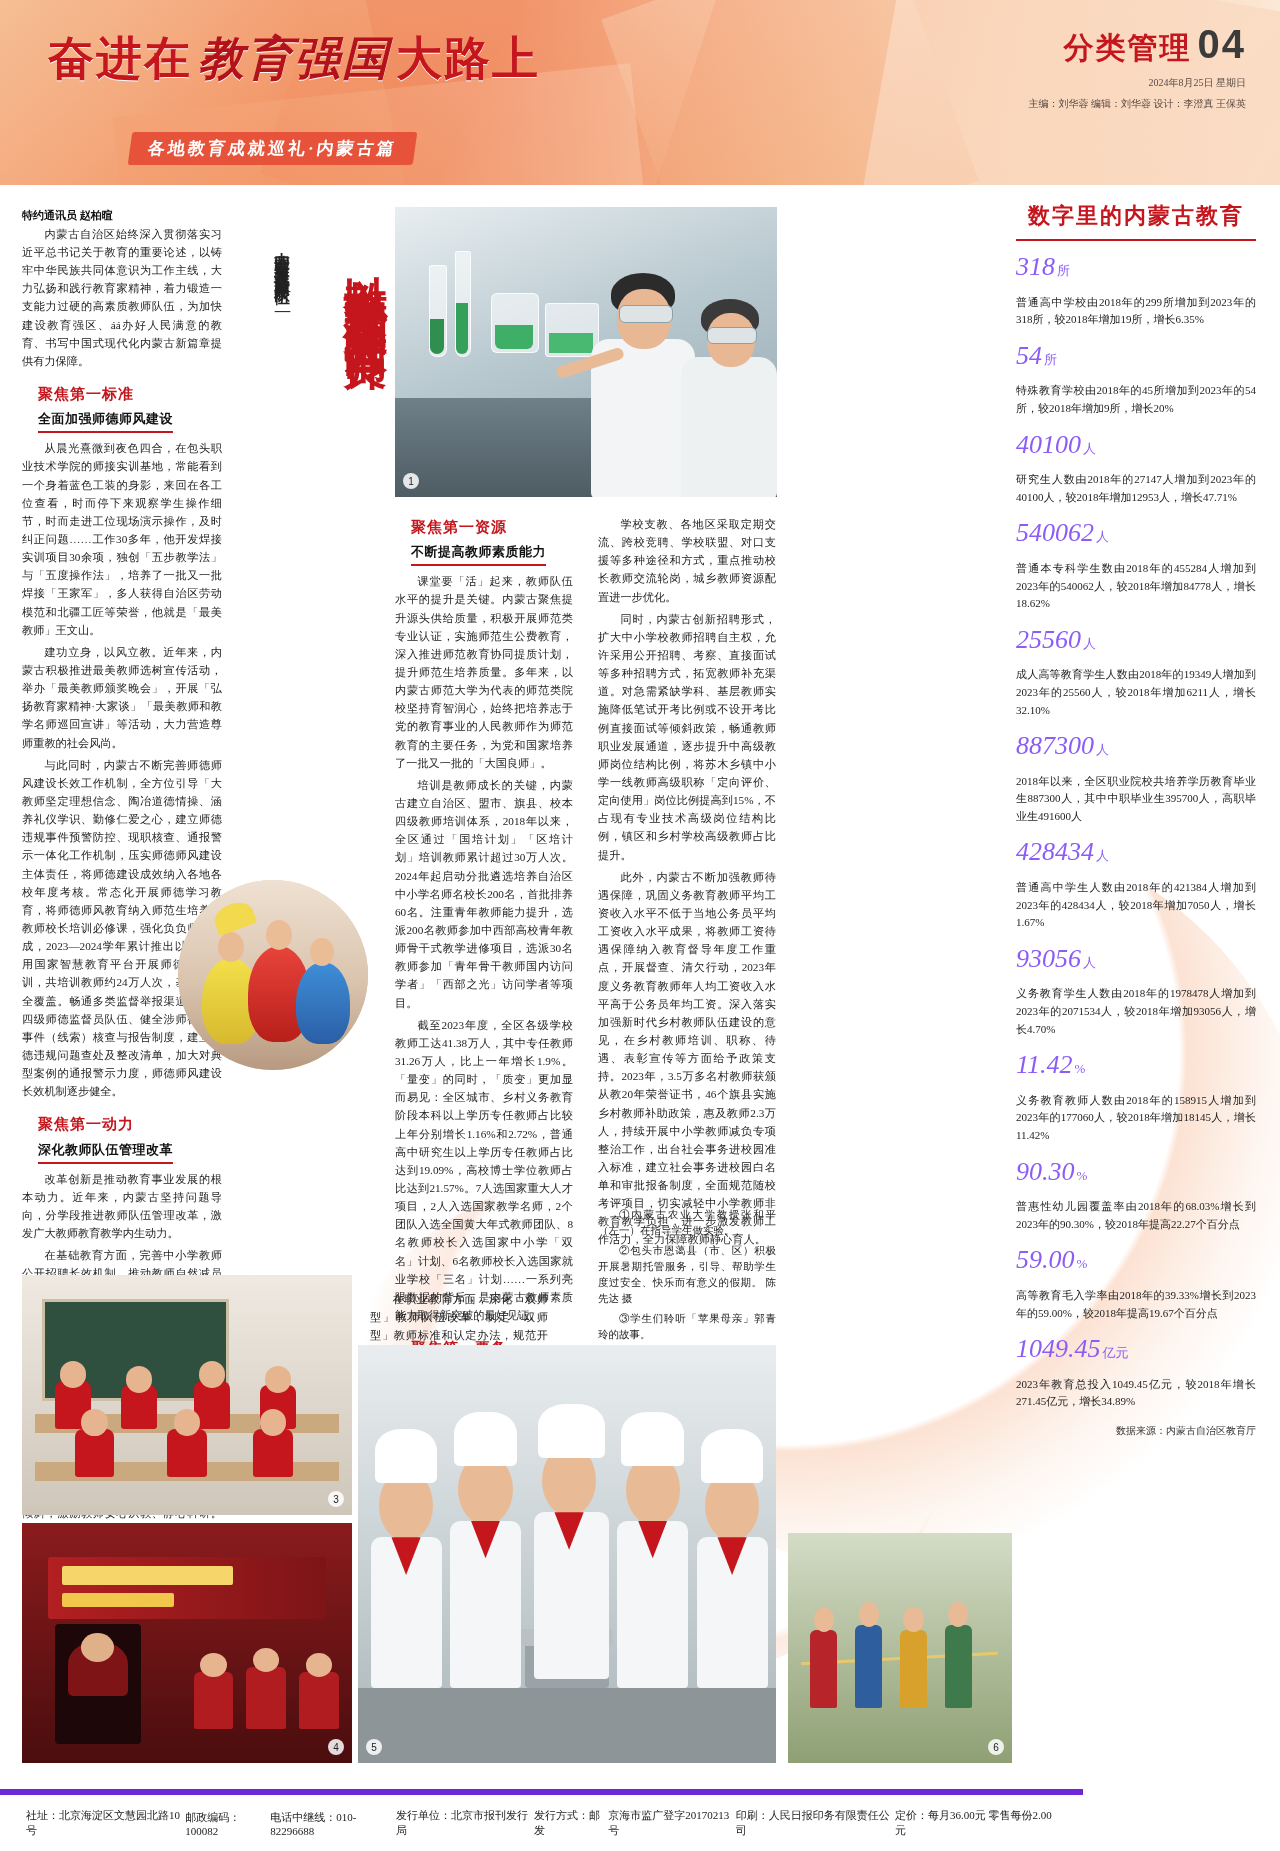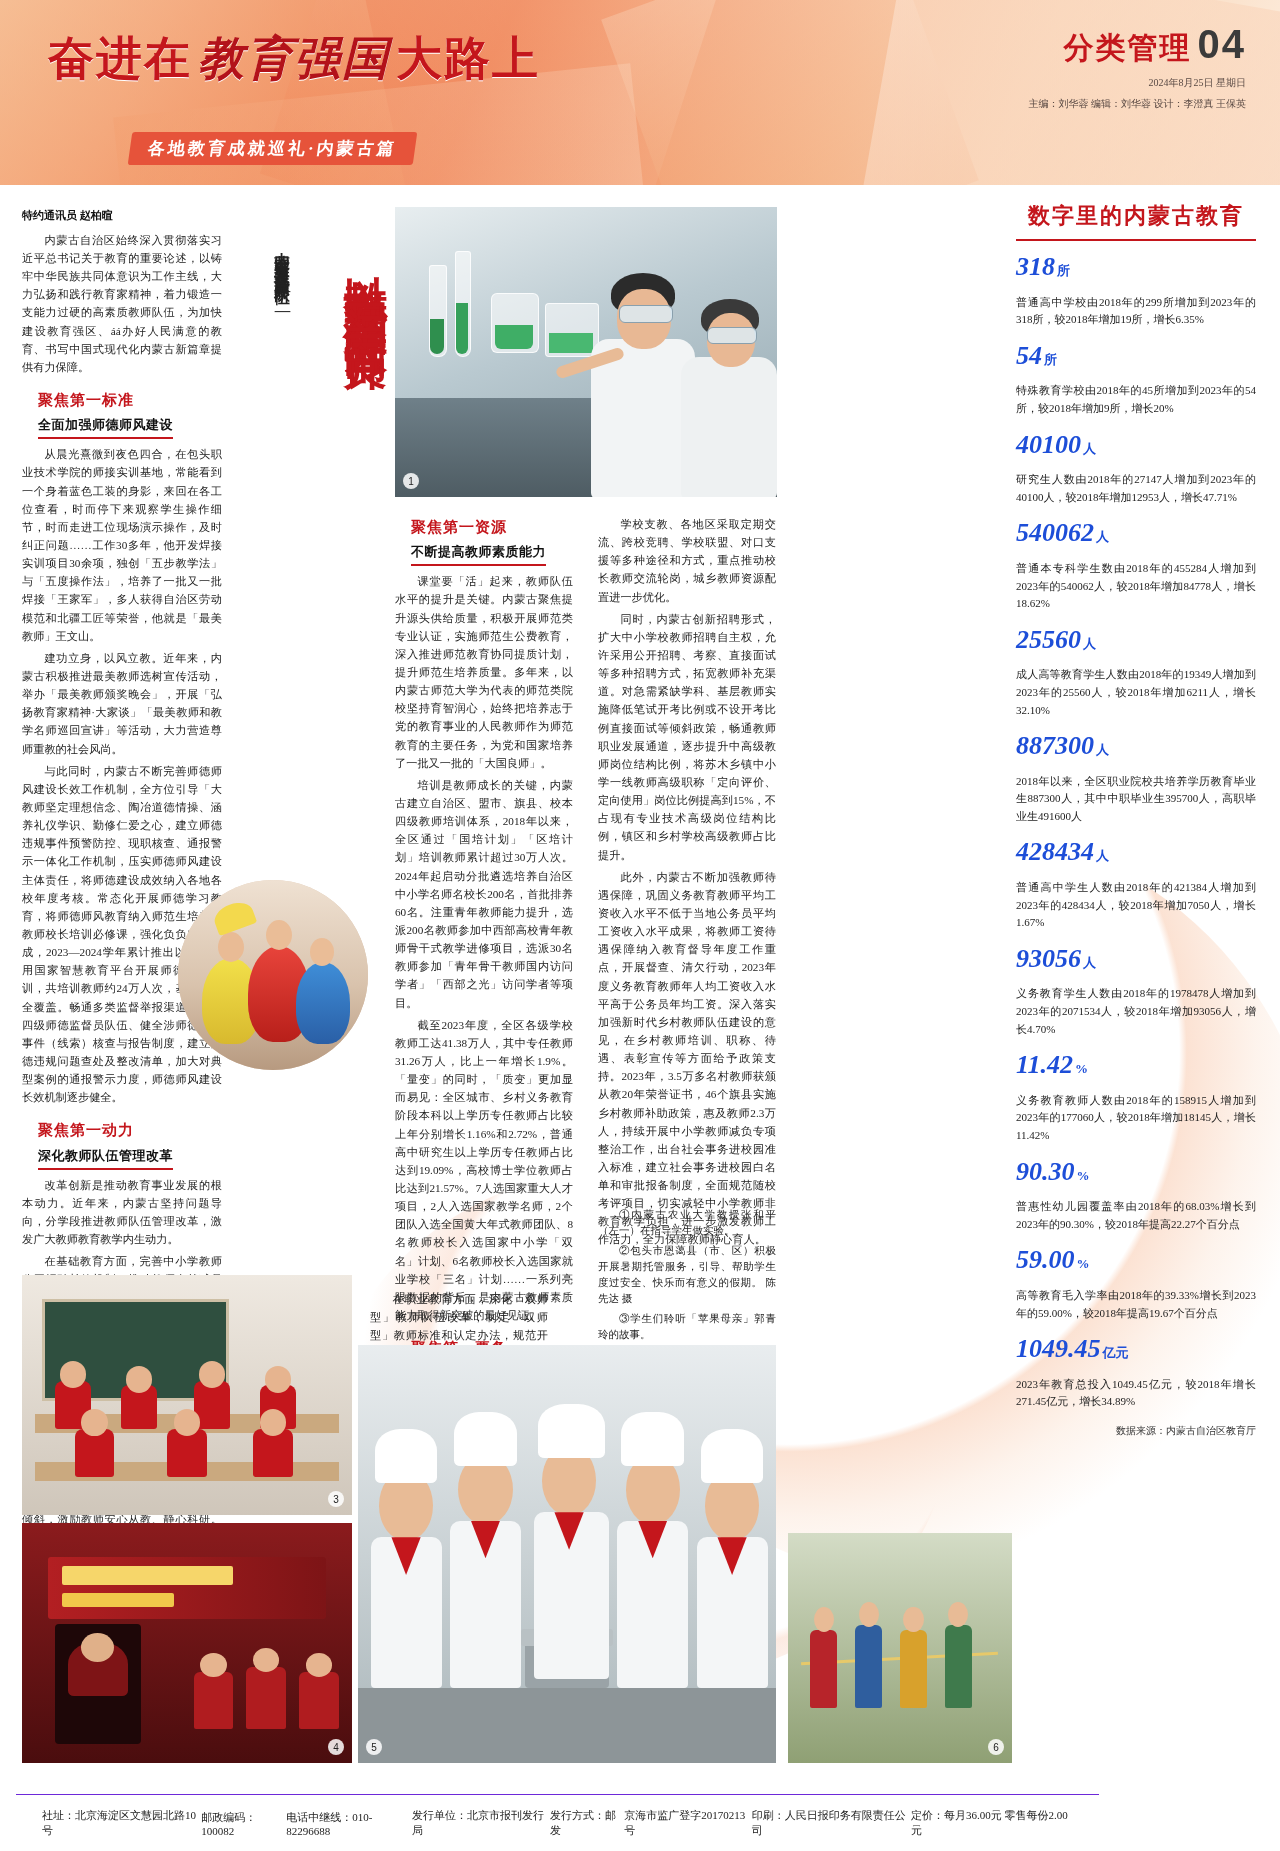--- a/index.html
+++ b/index.html
@@ -65,21 +65,21 @@
     background:radial-gradient(circle at 60% 40%, rgba(255,255,255,0) 55%, rgba(240,140,90,.18) 57%, rgba(255,255,255,0) 70%);
     pointer-events:none;
   }
 
   
   .col{position:absolute;font-size:11.2px;line-height:1.62;text-align:justify;color:#1d1d1d;}
   .col p{margin:0 0 4px 0;text-indent:2em;}
   .sec-h{margin:12px 0 6px 16px;}
   .sec-h .t1{font-size:15px;font-weight:bold;color:#c4161c;letter-spacing:1px;}
   .sec-h .t2{font-size:13px;font-weight:bold;color:#111;letter-spacing:.5px;border-bottom:2px solid #c4161c;display:inline-block;padding-bottom:2px;margin-top:2px;}
-  .byline{font-size:11px;font-weight:bold;color:#111;margin-bottom:6px;}
+  .byline{font-size:11px;font-weight:bold;color:#111;}
 
   
   .vert-wrap{position:absolute;left:250px;top:30px;width:140px;height:880px;}
   .vtitle{
     writing-mode:vertical-rl;text-orientation:upright;
     font-size:44px;font-weight:bold;color:#c4161c;letter-spacing:6px;
     line-height:1.12;
     position:absolute;right:0;top:26px;height:820px;
     font-family:"Liberation Serif",serif;
   }
@@ -148,35 +148,35 @@
   
   .data-panel{
     position:absolute;left:1016px;top:16px;width:240px;height:1430px;
   }
   .dp-title{
     font-size:22px;font-weight:bold;color:#c4161c;letter-spacing:2px;
     border-bottom:2px solid #c4161c;padding-bottom:8px;margin-bottom:12px;text-align:center;
   }
   .dp-item{margin-bottom:13px;}
   .dp-num{
-    font-size:26px;font-weight:bold;color:#1d4ed8;font-style:italic;
+    font-size:26px;font-weight:normal;color:#8b5cf6;font-style:italic;
     font-family:"Liberation Serif",serif;letter-spacing:0;line-height:1.1;
   }
   .dp-num .u{font-size:13px;font-style:normal;margin-left:2px;}
   .dp-txt{font-size:11px;line-height:1.6;color:#1d1d1d;text-align:justify;margin-top:12px;}
   .dp-src{font-size:10px;color:#333;text-align:right;margin-top:10px;}
 
   
   .cap{font-size:10.5px;line-height:1.55;color:#222;text-align:justify;}
   .cap p{margin:0 0 3px 0;text-indent:2em;}
   .credit{font-size:10.5px;text-align:right;margin-top:2px;}
 
   
   .footer{
-    position:absolute;left:0;bottom:0;width:1083px;height:56px;border-top:1px solid #6d28d9;background:#fff;margin-left:16px;
+    position:absolute;left:0;bottom:0;width:1083px;height:56px;border-top:6px solid #6d28d9;background:#fff;
   }
   .footer .inner{
     display:flex;justify-content:space-between;align-items:center;
     height:100%;padding:0 26px;font-size:11px;color:#222;
     font-family:"Liberation Serif",serif;
   }
 </style>
 </head>
 <body>
 

